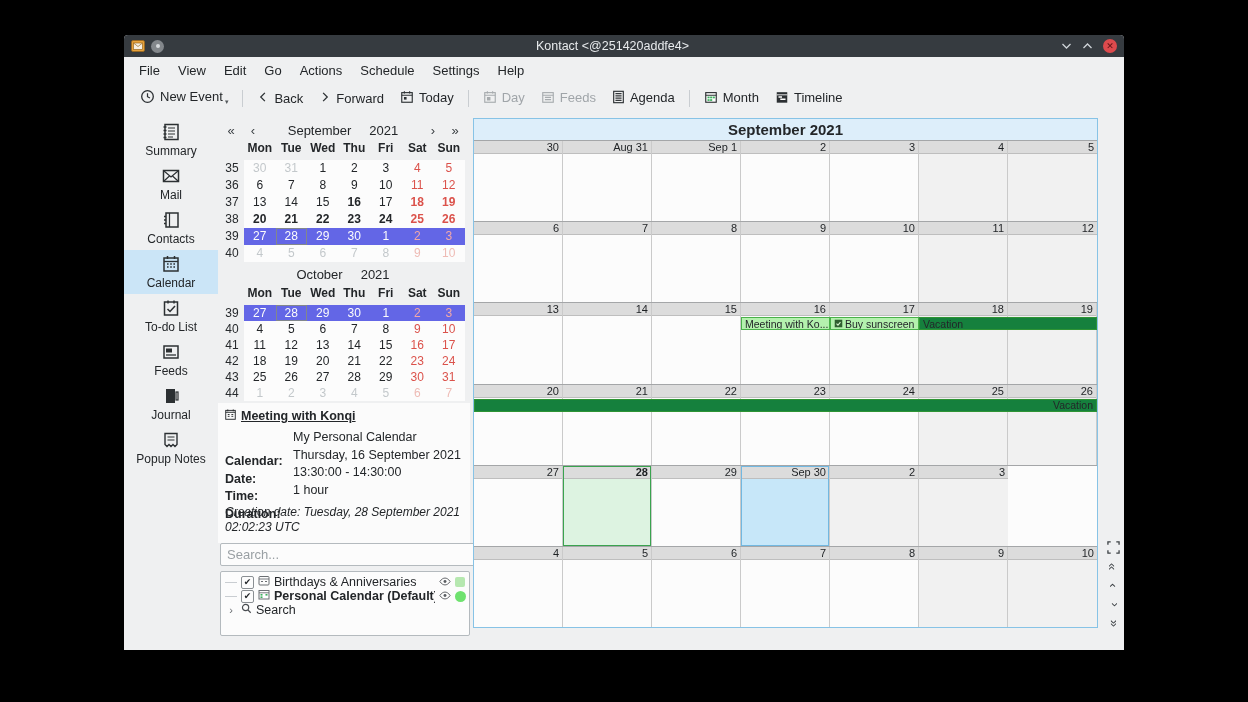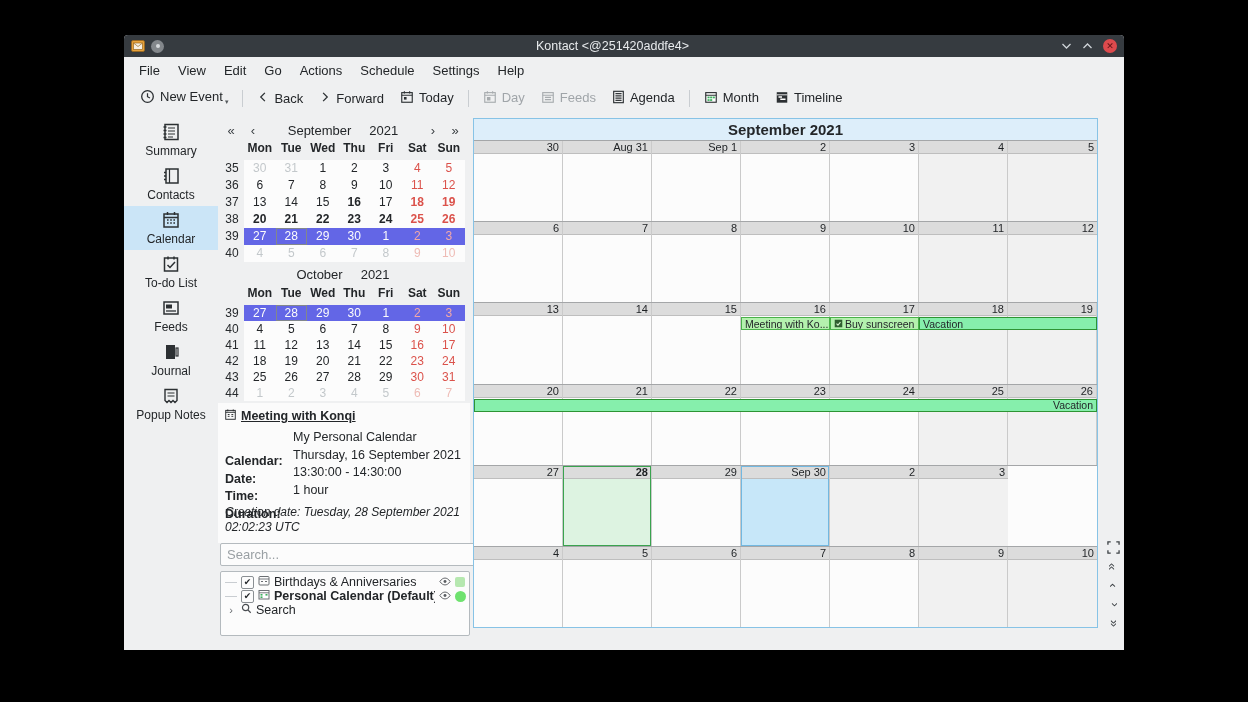--- a/index.html
+++ b/index.html
@@ -86,21 +86,21 @@
   .mv-strip{display:block;height:12px;background:#dcdcdc;border-bottom:1px solid #bebebe;font-size:11px;
     line-height:12px;text-align:right;padding-right:3px;color:#1e2124;}
   .mv-strip.bold{font-weight:bold;}
   .mv-cell.today{background:#ddf3e1;}
   .mv-cell.today::after{content:"";position:absolute;inset:0;border:1px solid #3aa34f;pointer-events:none;}
   .mv-cell.selday{background:#c7e7f9;}
   .mv-cell.selday::after{content:"";position:absolute;inset:0;border:1px solid #72b8e1;pointer-events:none;}
   .mv-event{position:absolute;top:14px;height:13px;font-size:10.5px;line-height:12px;box-sizing:border-box;
     padding:0 3px;white-space:nowrap;overflow:hidden;display:flex;align-items:center;gap:2px;z-index:2;}
   .mv-event.light{background:#b4f1ae;border:1px solid #4ab14a;}
-  .mv-event.dark{background:#86efac;border:1px solid #2e9434;}
+  .mv-event.dark{background:#15803d;border:1px solid #2e9434;}
   .mv-event.aright{justify-content:flex-end;}
   
   .vctl{position:absolute;left:979px;top:427px;width:20px;display:flex;flex-direction:column;
     align-items:center;gap:5px;color:#3c4145;}
   .vbtn{height:14px;display:flex;align-items:center;justify-content:center;font-size:13px;}
   .rot-up{transform:rotate(90deg);display:inline-block;}
   .rot-dn{transform:rotate(-90deg);display:inline-block;}
 </style>
 </head>
 <body>
@@ -220,20 +220,29 @@
     <div class="sidebar" id="sidebar">
         <div class="side-item">
           <span class="sicon">
             <svg width="20" height="20" viewBox="0 0 20 20">
               <rect x="4" y="2.5" width="13" height="15" fill="none" stroke="#2c3033" stroke-width="1.5"></rect>
               <path d="M7 6h7M7 9h7M7 12h7M7 15h5" stroke="#2c3033" stroke-width="1.2"></path>
               <path d="M2.5 5h3M2.5 8.5h3M2.5 12h3M2.5 15.5h3" stroke="#2c3033" stroke-width="1.5"></path>
             </svg>
           </span>
           <span>Summary</span>
+        </div>
+        <div class="side-item">
+          <span class="sicon">
+            <svg width="20" height="20" viewBox="0 0 20 20">
+              <rect x="2.5" y="4.5" width="15" height="11" fill="none" stroke="#2c3033" stroke-width="1.5"></rect>
+              <path d="M3 5l7 6 7-6M3 15l5.5-5M17 15l-5.5-5" fill="none" stroke="#2c3033" stroke-width="1.2"></path>
+            </svg>
+          </span>
+          <span>Mail</span>
         </div>
         <div class="side-item">
           <span class="sicon">
             <svg width="20" height="20" viewBox="0 0 20 20">
               <rect x="5" y="3" width="12" height="14" fill="none" stroke="#2c3033" stroke-width="1.5"></rect>
               <path d="M5 6.5H3M5 10H3M5 13.5H3" stroke="#2c3033" stroke-width="1.5"></path>
               <path d="M8.5 3v14" stroke="#2c3033" stroke-width="1.2"></path>
             </svg>
           </span>
           <span>Contacts</span>

